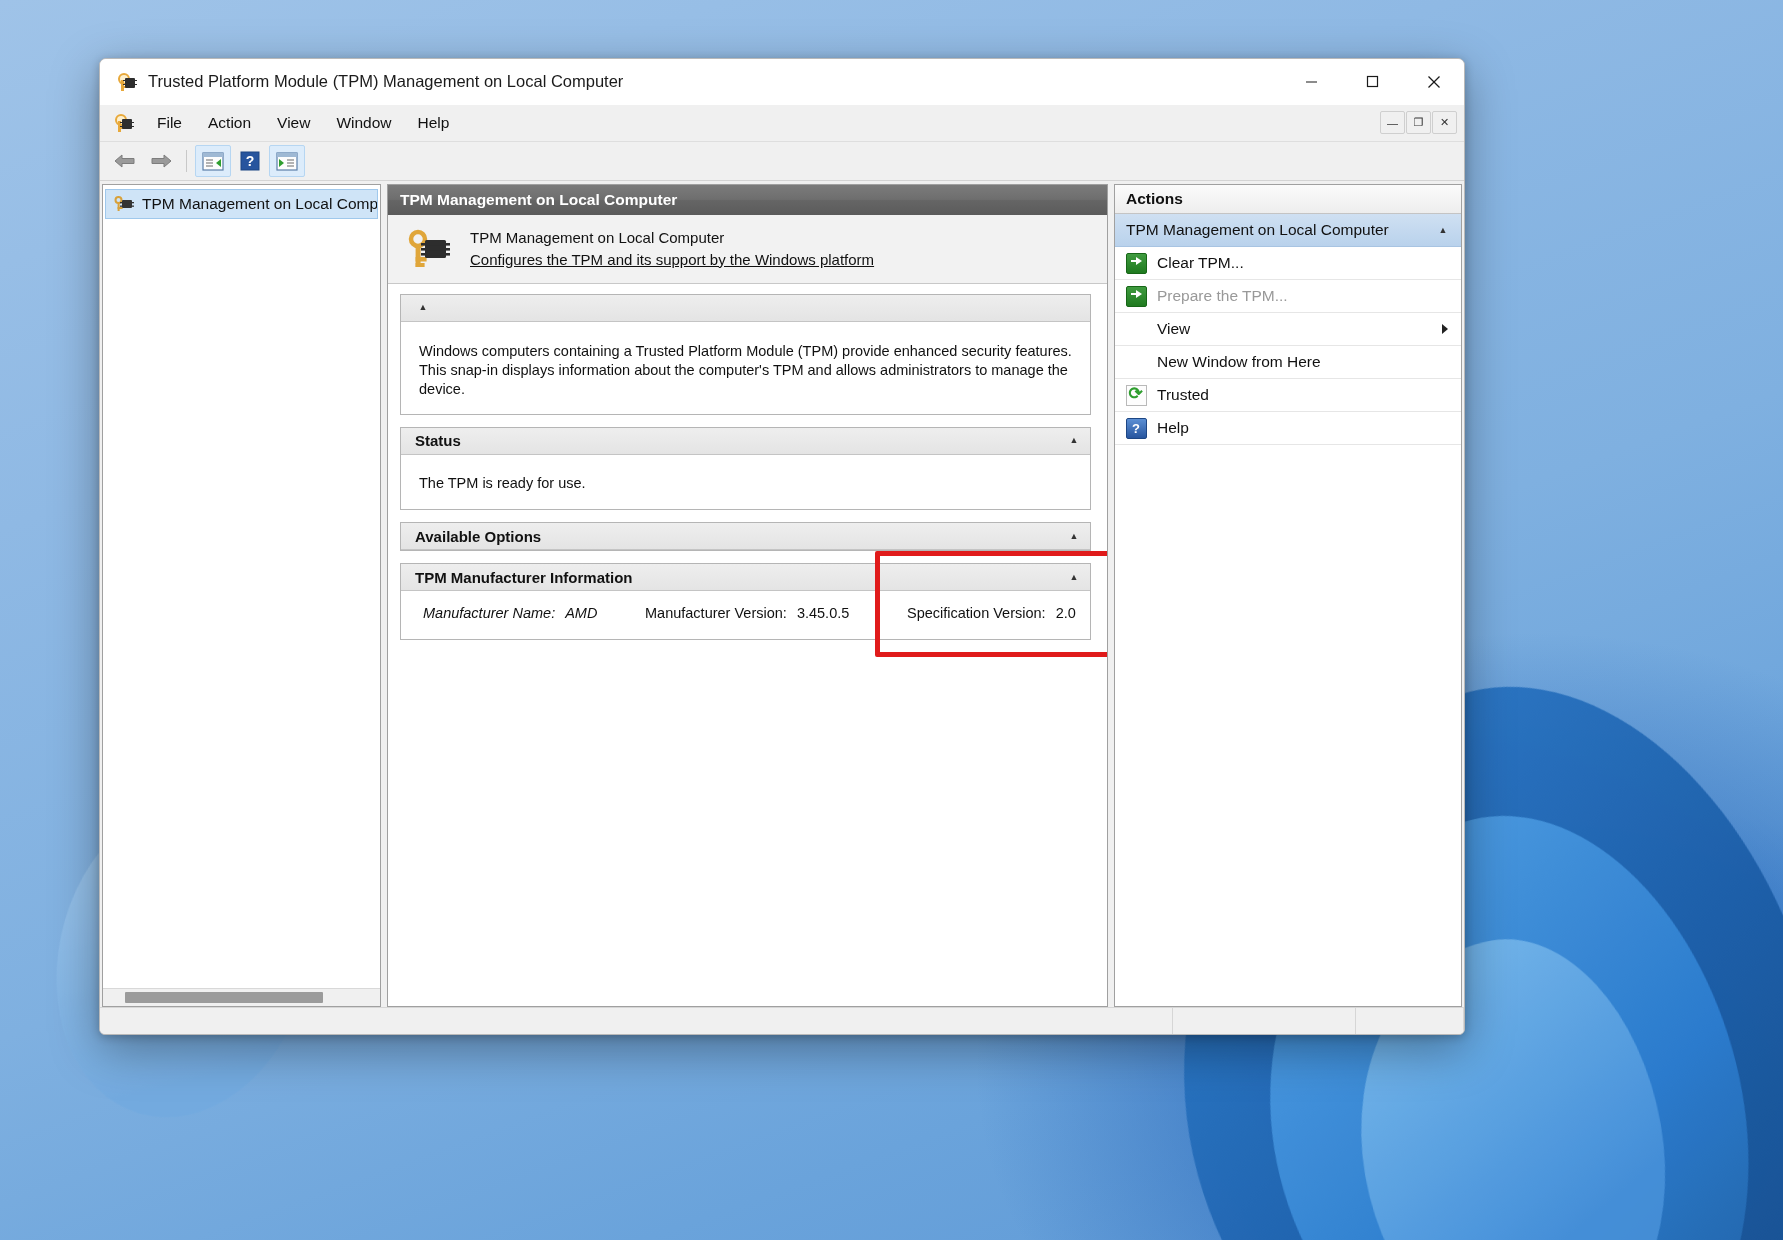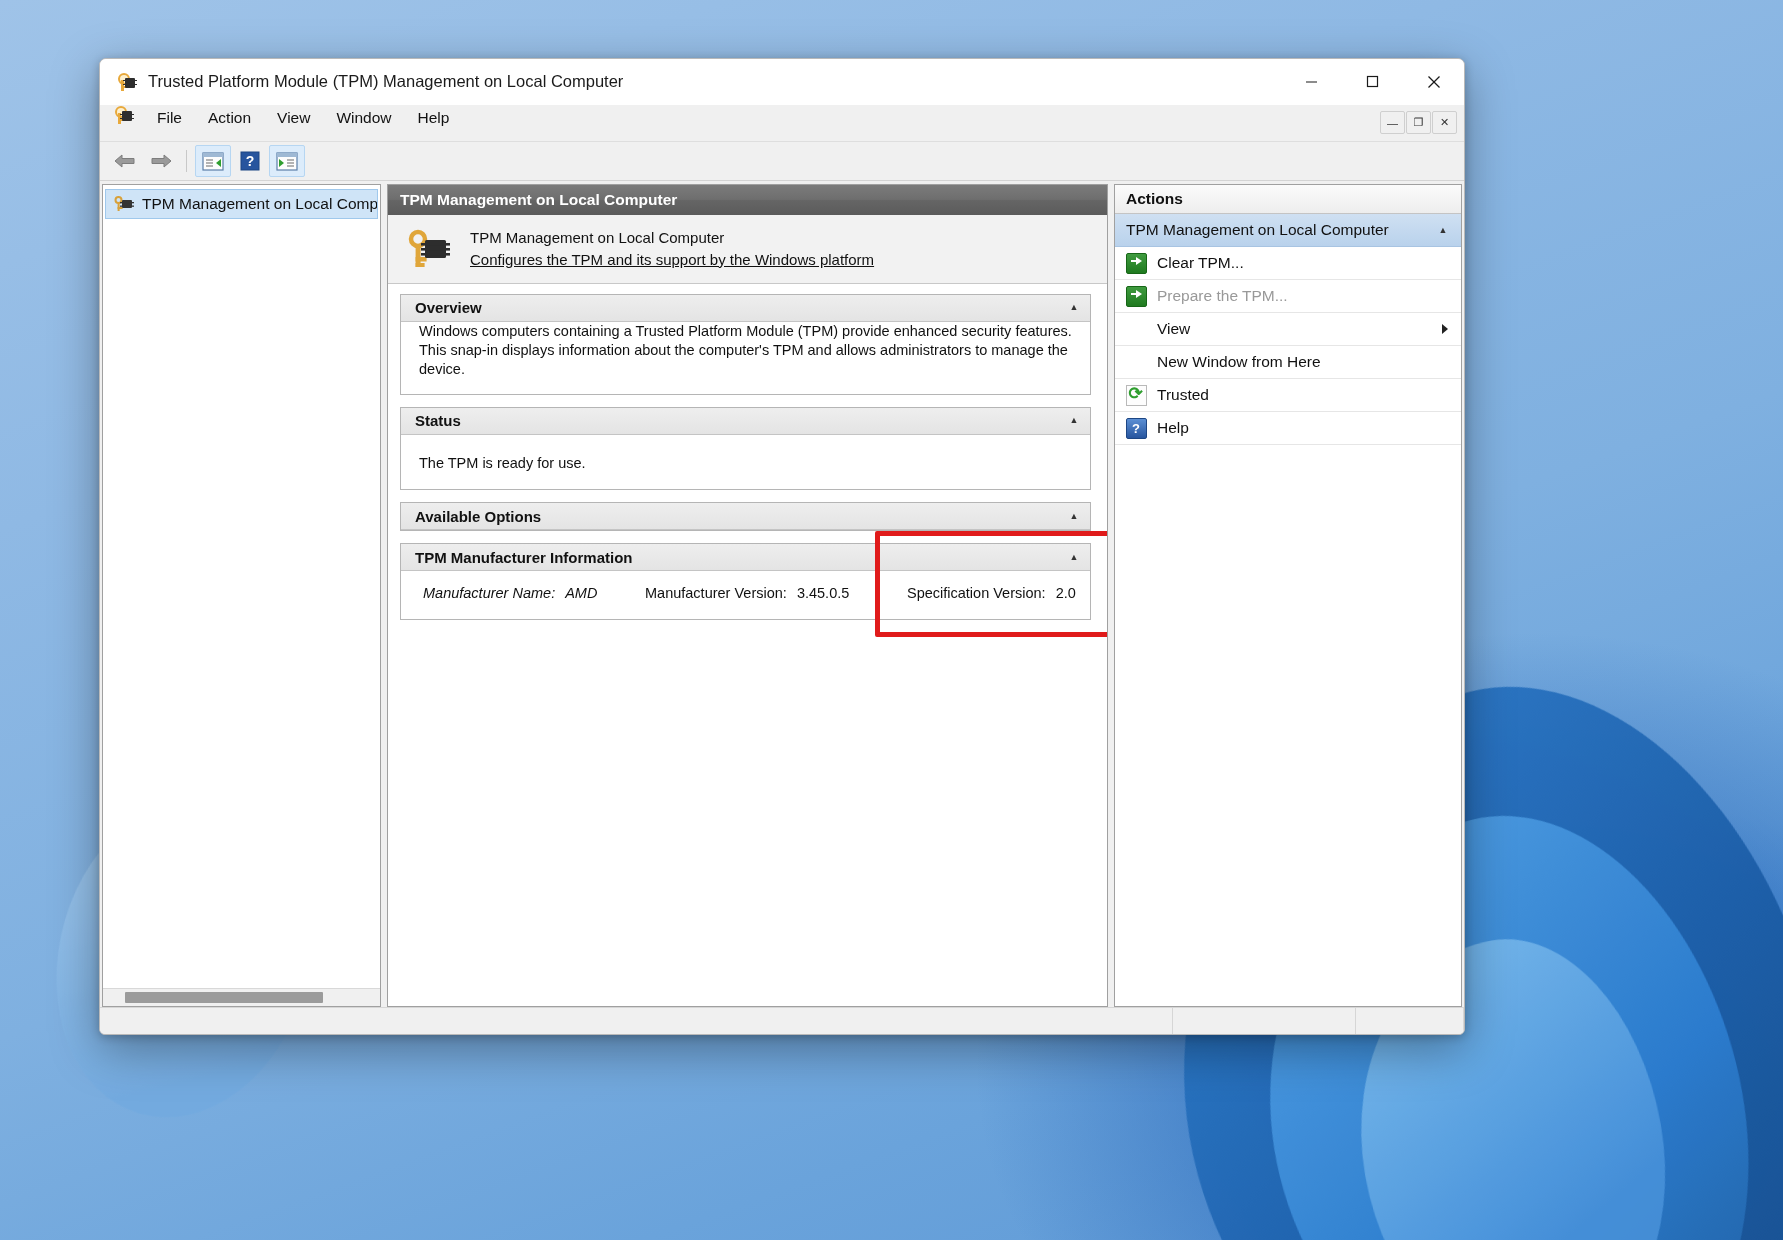--- a/index.html
+++ b/index.html
@@ -144,20 +144,21 @@
     display: flex; align-items: center; justify-content: center;
     cursor: default;
   }
   .win-btn svg { display: block; }
 
   
   .menubar {
     height: 36px;
     background: #f0f0f0;
     display: flex;
+    align-items: center;
     border-bottom: 1px solid #dedede;
     flex: 0 0 auto;
     position: relative;
   }
   .menubar-icon {
     margin-left: 14px;
     margin-right: 10px;
     width: 20px; height: 20px;
     flex: 0 0 auto;
   }
@@ -335,21 +336,21 @@
     flex: 1 1 auto;
   }
   .collapse-arrow {
     width: 16px; height: 16px;
     display: flex; align-items: center; justify-content: center;
     color: #333;
     font-size: 9px;
     line-height: 1;
   }
   .section-body {
-    padding: 0 16px 14px 18px;
+    padding: 20px 16px 14px 18px;
     font-size: 14.5px;
     color: #111;
     line-height: 1.34;
   }
   .section-body.tight { padding: 13px 16px 16px 18px; margin-top: 6px; }
 
   .mfg-row {
     display: flex;
     padding: 14px 10px 18px 22px;
     font-size: 14.5px;
@@ -644,21 +645,20 @@
           <div class="intro-text">
             <div class="intro-title">TPM Management on Local Computer</div>
             <div class="intro-sub">Configures the TPM and its support by the Windows platform</div>
           </div>
         </div>
 
         <div class="sections">
 
           <div class="section">
             <div class="section-head">
-              <span class="section-title">Overview</span>
               <span class="collapse-arrow">▲</span>
             </div>
             <div class="section-body">Windows computers containing a Trusted Platform Module (TPM) provide enhanced security features. This snap-in displays information about the computer's TPM and allows administrators to manage the device.</div>
           </div>
 
           <div class="section">
             <div class="section-head">
               <span class="section-title">Status</span>
               <span class="collapse-arrow">▲</span>
             </div>

